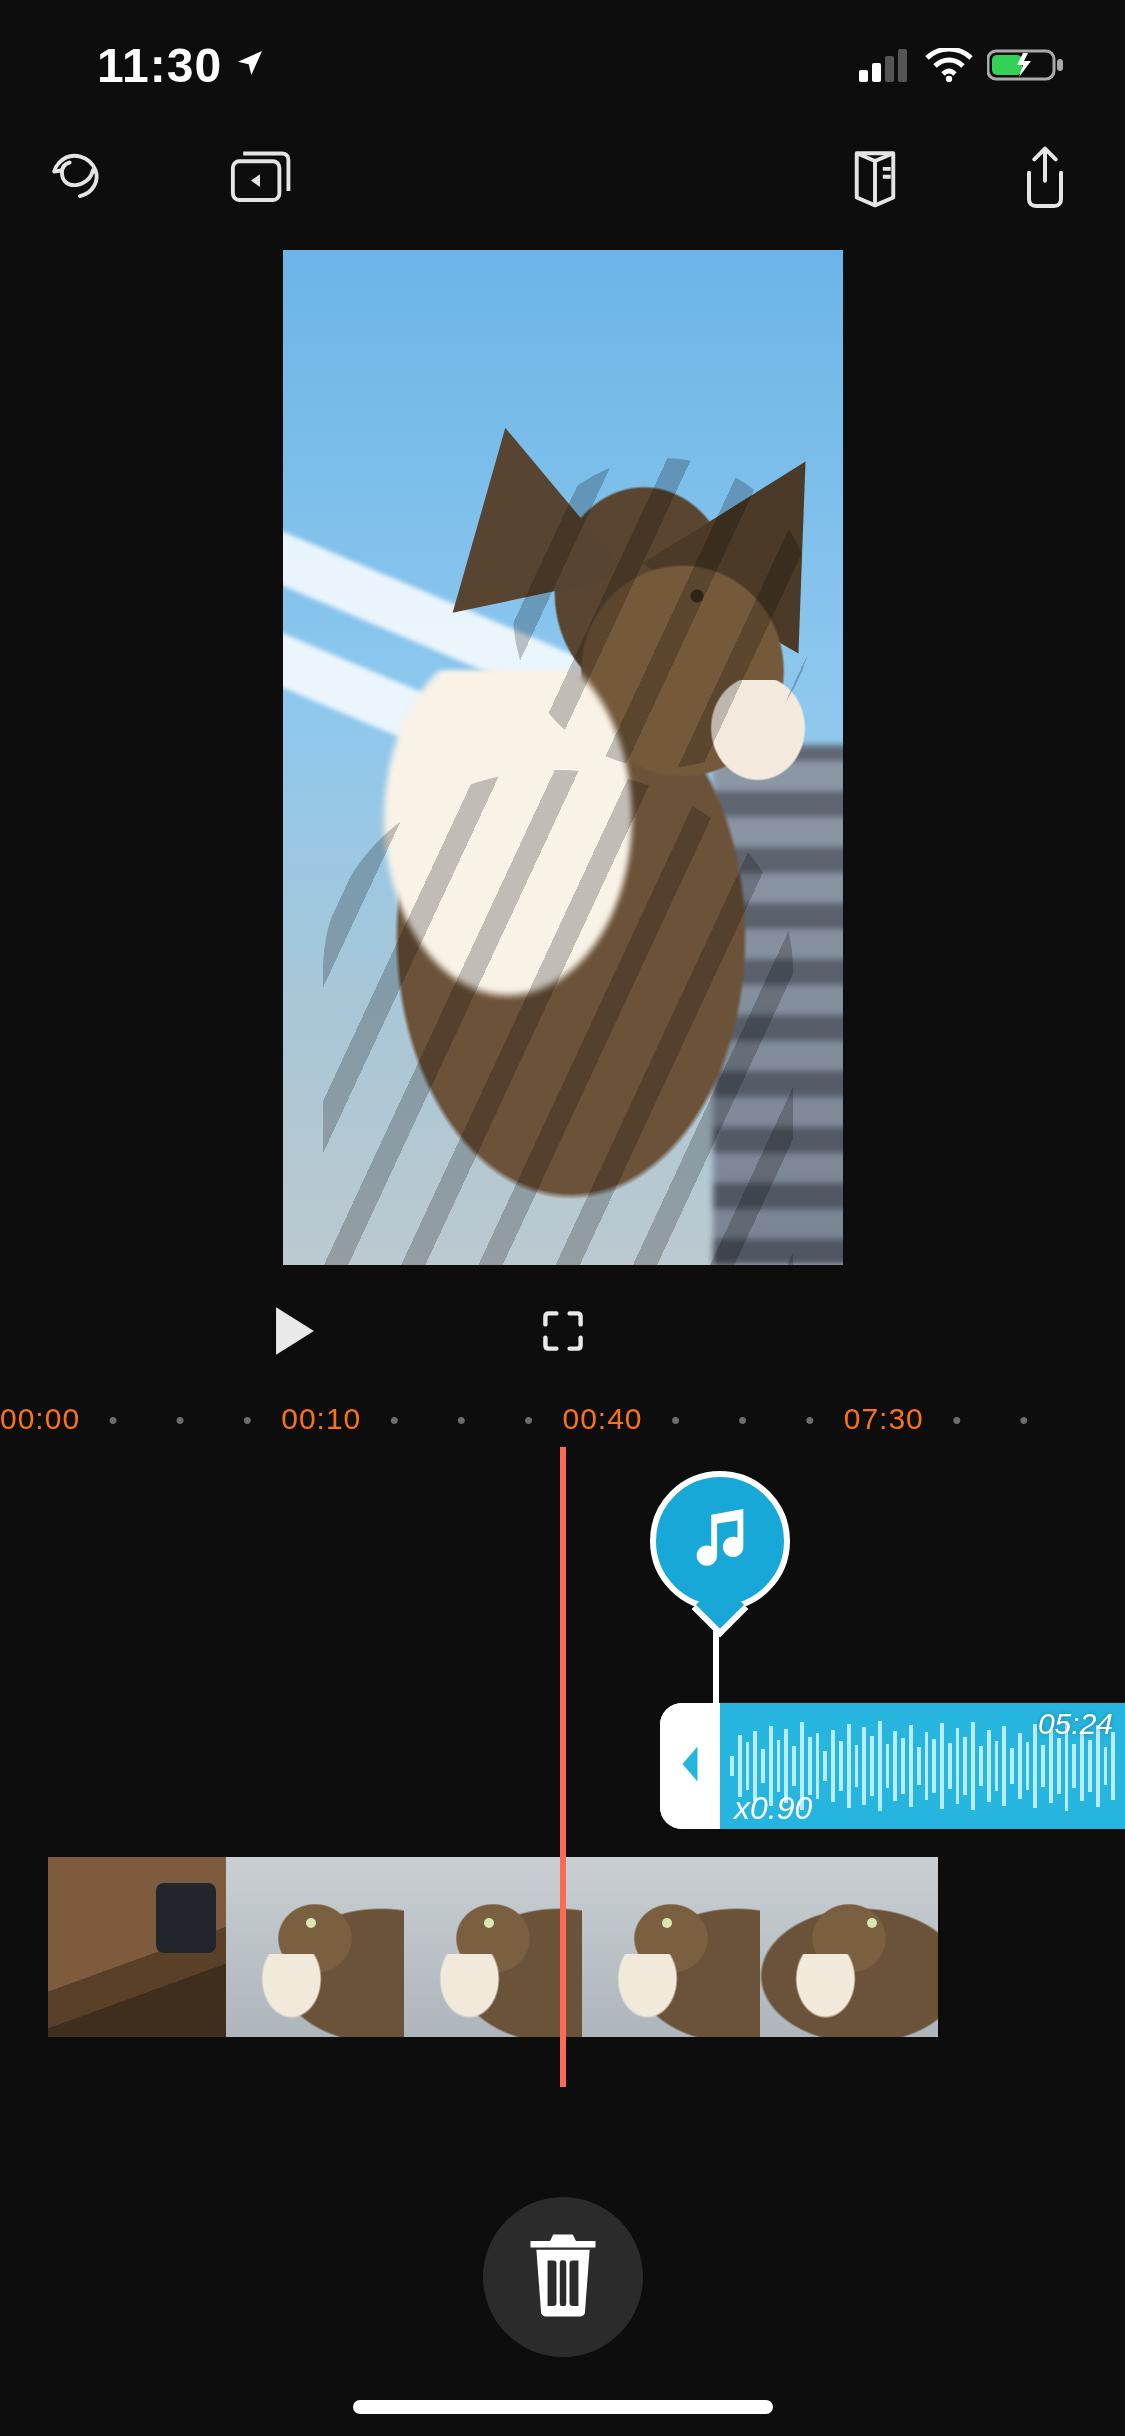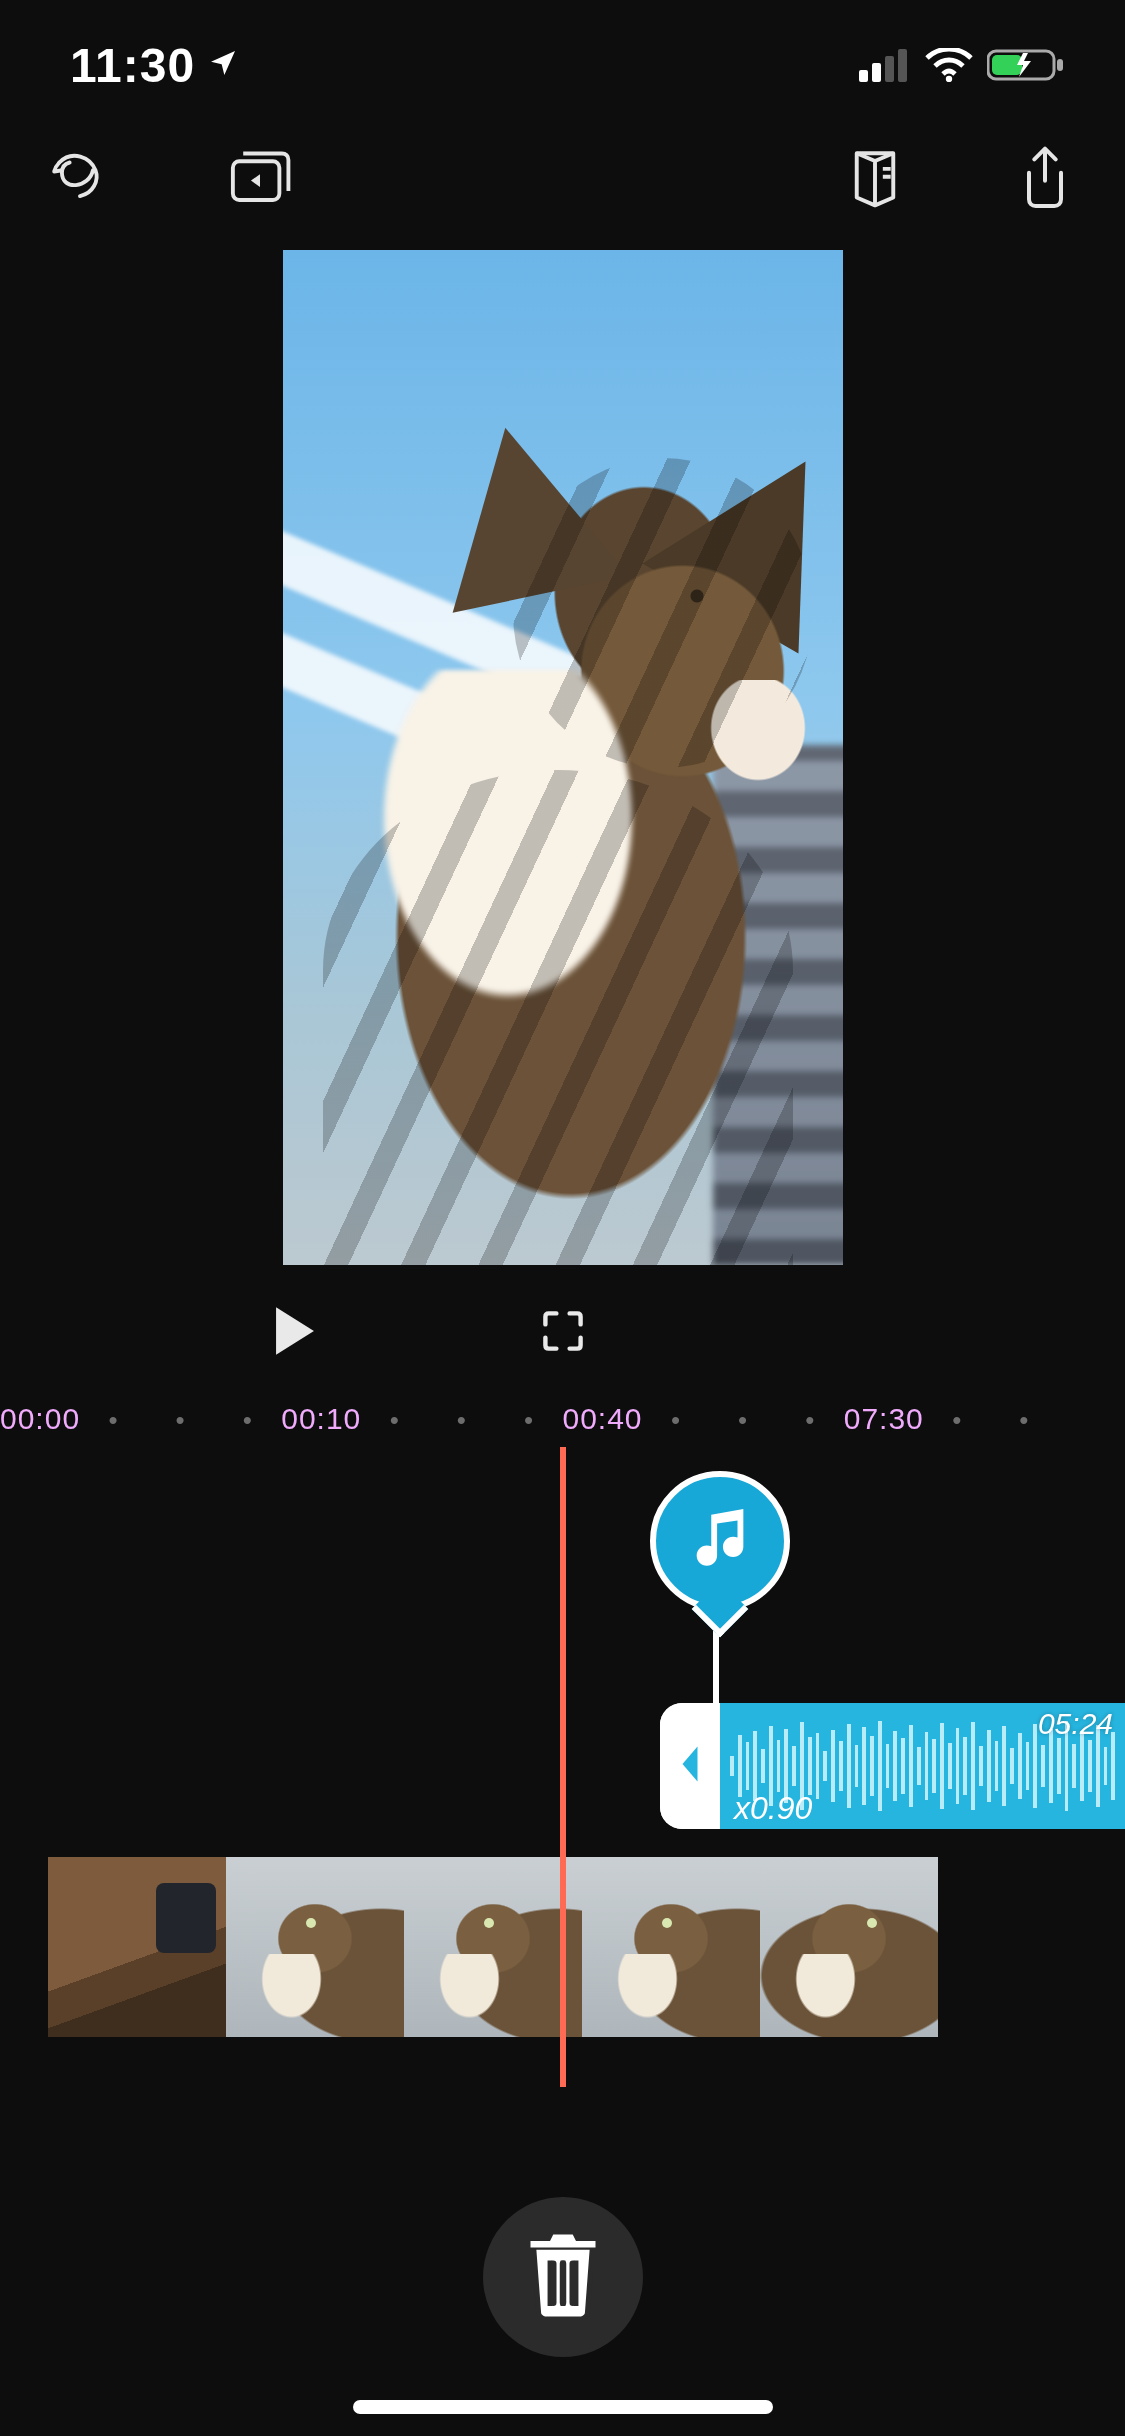--- a/index.html
+++ b/index.html
@@ -12,21 +12,21 @@
   }
 
   
   .status-bar {
     height: 130px;
     display: flex;
     align-items: center;
     justify-content: space-between;
     padding: 0 60px 0 70px;
   }
-  .status-left { display: flex; align-items: center; gap: 12px; }
+  .status-left { display: flex; align-items: center; gap: 12px; margin-left: 27px; }
   .status-time { font-size: 48px; font-weight: 600; letter-spacing: 1px; }
   .status-right { display: flex; align-items: center; gap: 14px; }
   .status-right svg { display: block; }
 
   
   .toolbar {
     height: 100px;
     padding: 0 50px;
     display: flex;
     align-items: center;
@@ -113,21 +113,21 @@
   .play-btn { justify-self: center; }
   .fullscreen-btn { justify-self: end; }
 
   
   .timeline-wrap { margin-top: 18px; padding-bottom: 40px; position: relative; }
   .ruler {
     height: 56px;
     display: grid;
     grid-template-columns: repeat(16, 1fr);
     align-items: center;
-    color: #f0abfc;
+    color: #f97316;
     font-size: 30px;
     letter-spacing: 1px;
     padding-left: 0;
   }
   .ruler .cell { text-align: center; position: relative; }
   .ruler .cell.dot::after {
     content:"•"; color:#6d6d6d; font-size:26px;
   }
   .tracks { position: relative; height: 640px; font-style: italic; }
   .playhead {

